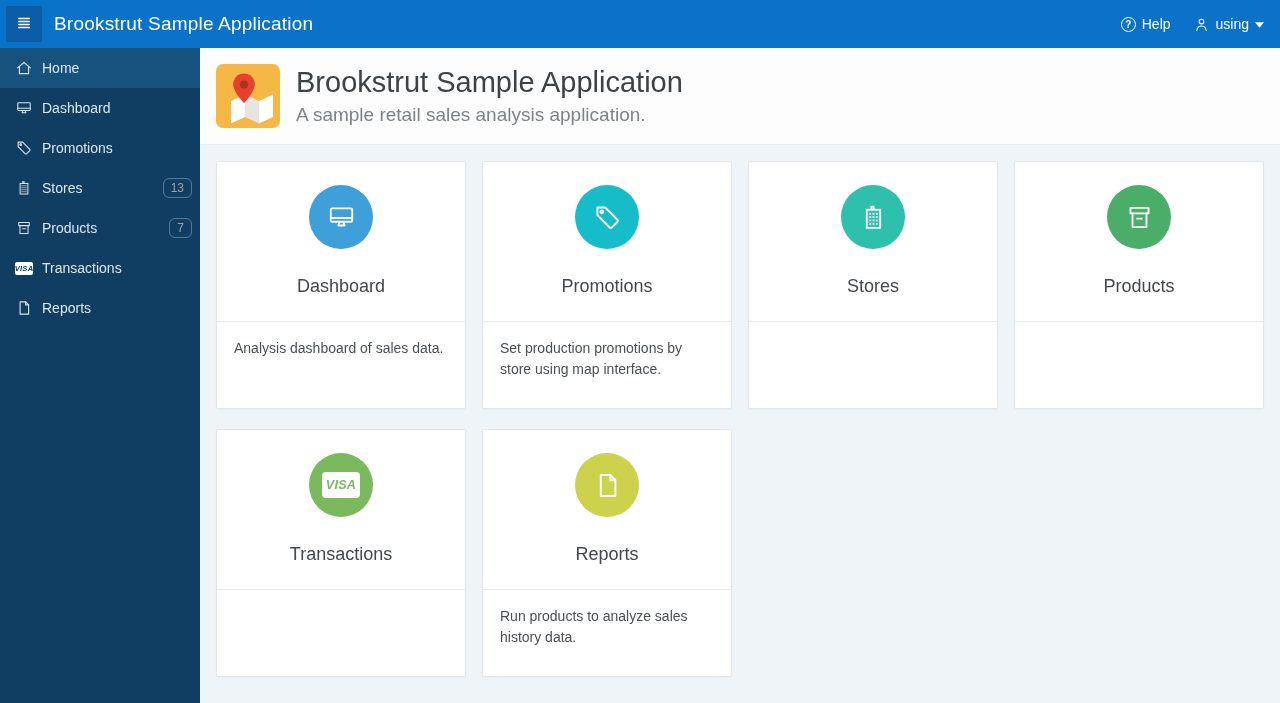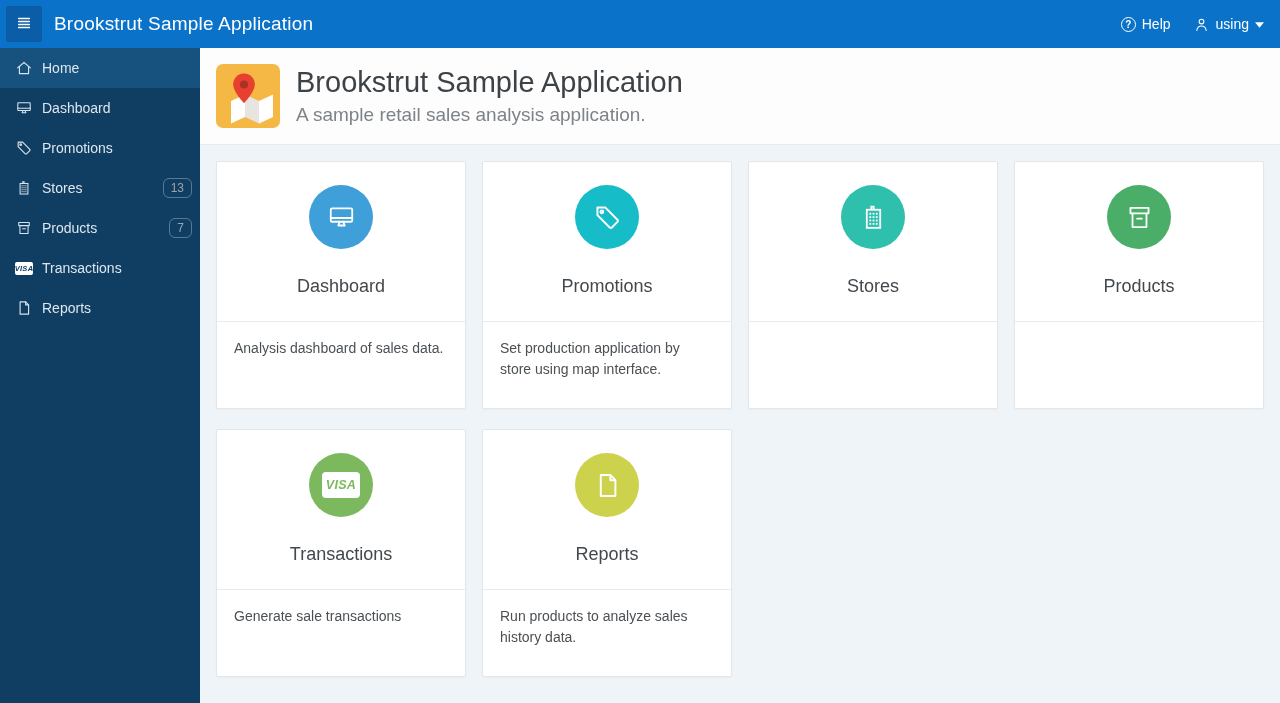--- a/index.html
+++ b/index.html
@@ -265,21 +265,21 @@
       <span class="card-circle" style="background: rgb(22, 189, 200);">
             <span style="display: flex;">
               <svg viewBox="0 0 24 24" fill="none" stroke="currentColor" stroke-width="1.5" stroke-linecap="round" stroke-linejoin="round">
                 <path d="M4.2 4.2h6l9.5 9.5a1.2 1.2 0 0 1 0 1.7l-4.3 4.3a1.2 1.2 0 0 1-1.7 0L4.2 10.2v-6z"></path>
                 <circle cx="7.6" cy="7.6" r="1.1"></circle>
               </svg>
             </span>
           </span>
       <span class="card-title">Promotions</span>
     </div>
-    <div class="card-desc">Set production application by store using map interface.</div>
+    <div class="card-desc">Set production promotions by store using map interface.</div>
   </div>
       <div class="card">
     <div class="card-top">
       <span class="card-circle" style="background: rgb(46, 191, 173);">
             <span style="display: flex;">
               <svg viewBox="0 0 24 24" fill="none" stroke="currentColor" stroke-width="1.4">
                 <rect x="6.8" y="6" width="10.4" height="14"></rect>
                 <path d="M10.3 6V3.6h1.8V6"></path>
                 <g fill="currentColor" stroke="none">
                   <rect x="8.8" y="8.4" width="1.4" height="1.4"></rect>
@@ -317,21 +317,20 @@
   </div>
       <div class="card">
     <div class="card-top">
       <span class="card-circle" style="background: rgb(124, 185, 94);">
             <span style="display: flex;">
               <span class="visa-chip" style="color:#7cb95e">VISA</span>
             </span>
           </span>
       <span class="card-title">Transactions</span>
     </div>
-    <div class="card-desc">Generate sale transactions</div>
   </div>
       <div class="card">
     <div class="card-top">
       <span class="card-circle" style="background: rgb(205, 210, 77);">
             <span style="display: flex;">
               <svg viewBox="0 0 24 24" fill="none" stroke="currentColor" stroke-width="1.5" stroke-linecap="round" stroke-linejoin="round">
                 <path d="M6.8 3.8h7.4l3.9 4.1v12.3H6.8V3.8z"></path>
                 <path d="M14.2 3.8v4.1h3.9"></path>
               </svg>
             </span>

